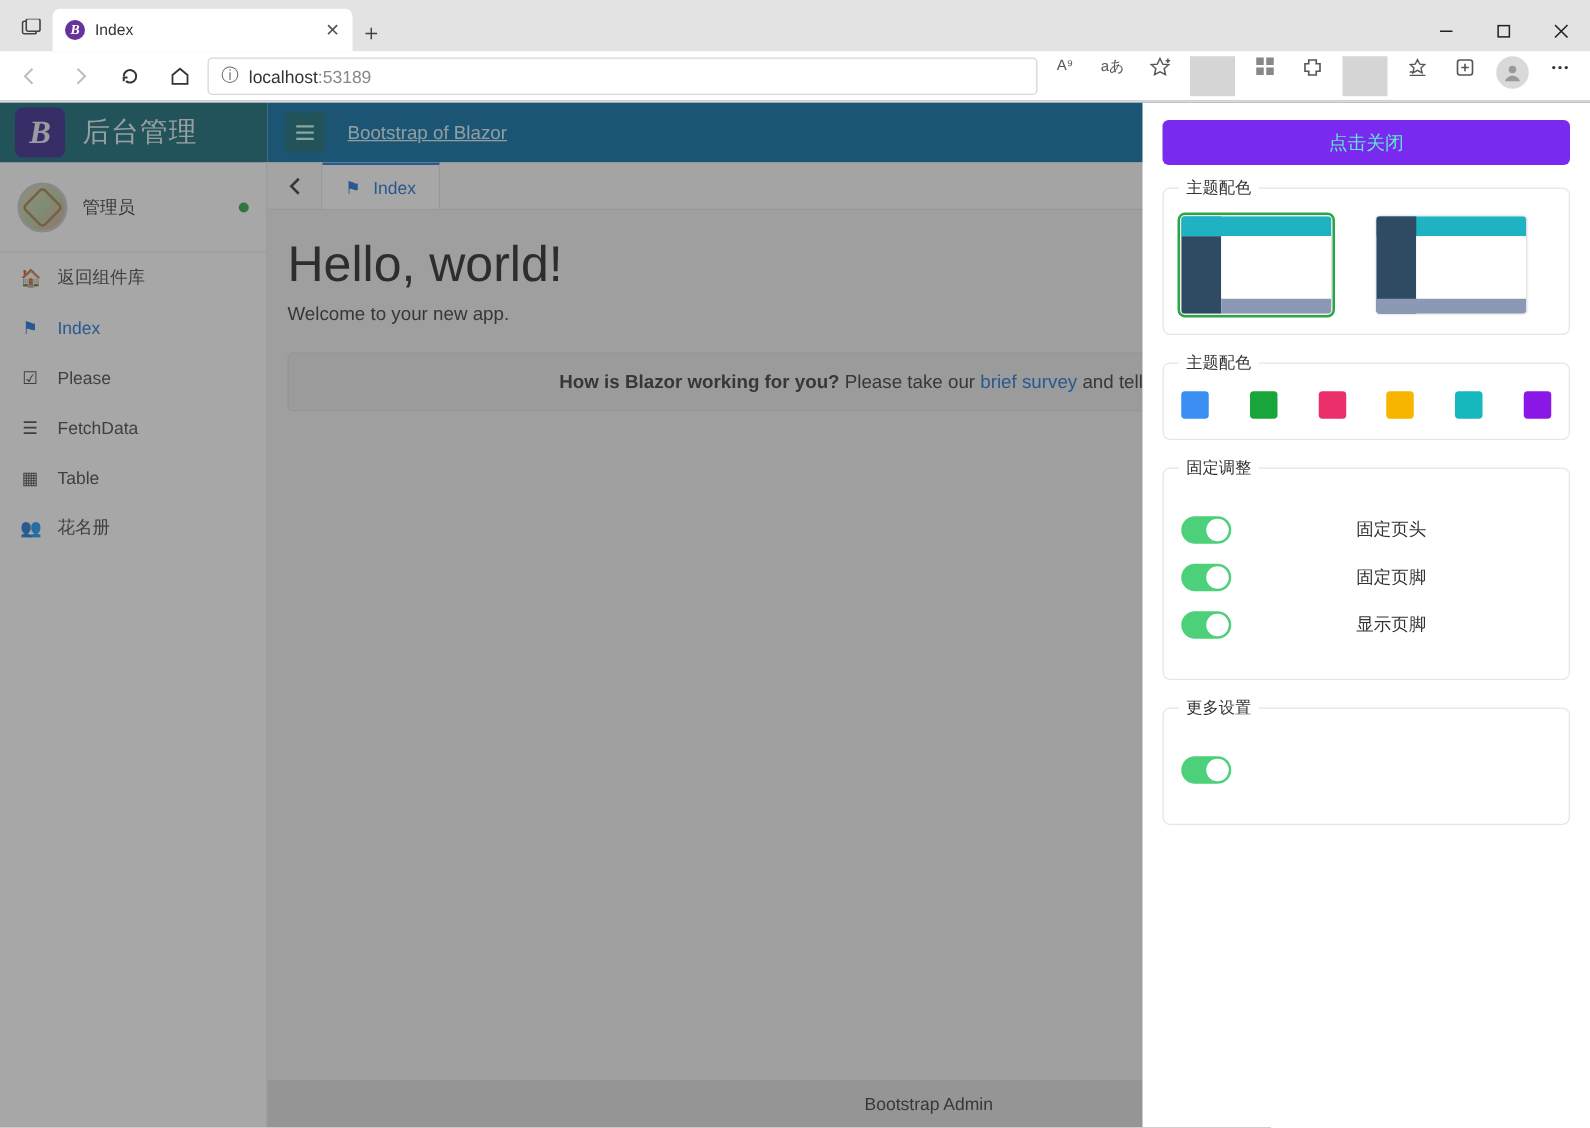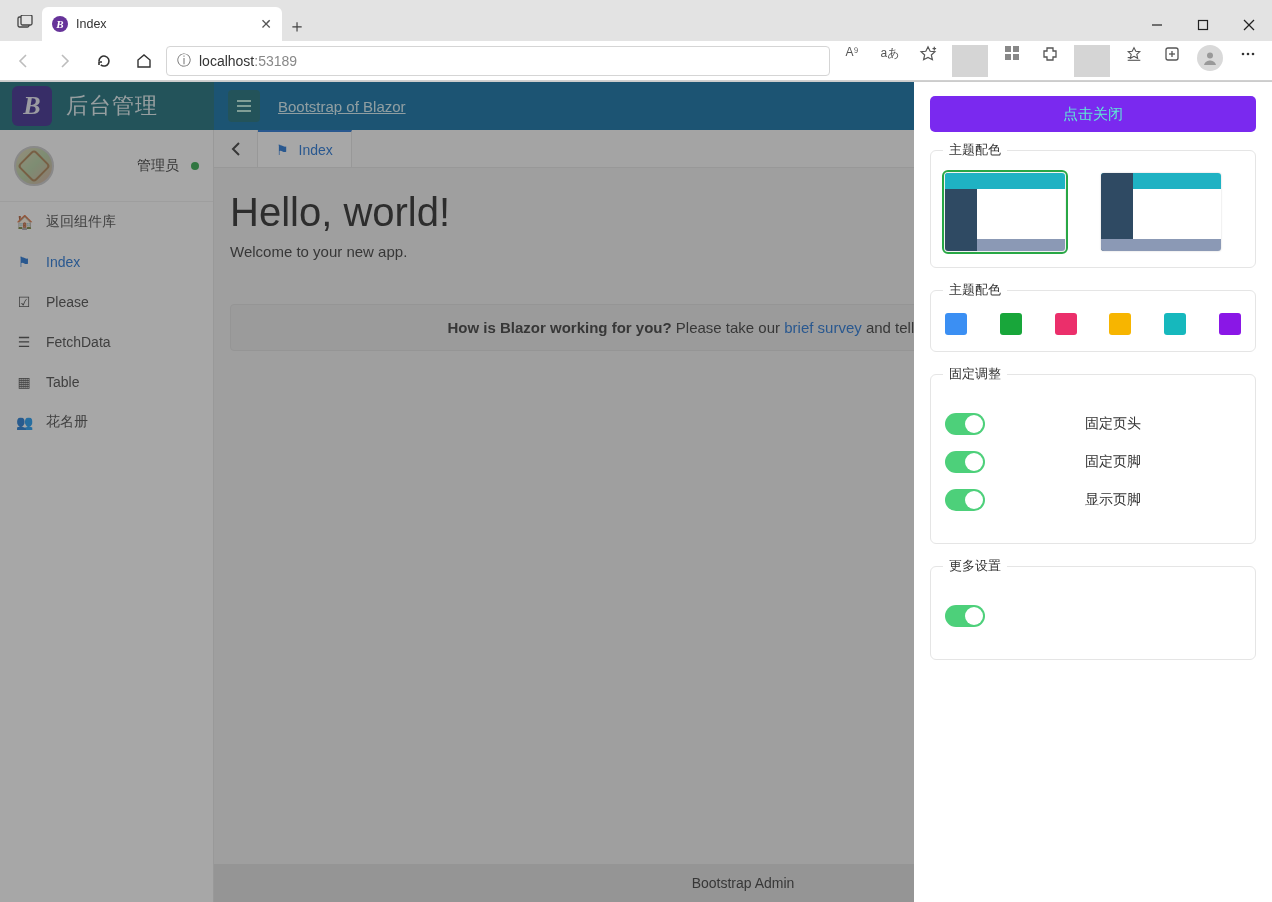--- a/index.html
+++ b/index.html
@@ -37,34 +37,34 @@
 .brand-badge { width:40px; height:40px; background:#33228a; border-radius:6px; display:flex; align-items:center; justify-content:center; font-family:"Times New Roman",serif; font-style:italic; font-weight:bold; font-size:26px; color:#e9e9f5;}
 .brand-title { font-size:22px; font-weight:500; letter-spacing:1px; color:#e2f0f3; }
 .main-top { flex:1; background:#0369a1; display:flex; align-items:center; padding:0 14px; gap:18px; color:#d5eff5;text-decoration:underline; }
 .hambtn{ width:32px;height:32px;border-radius:4px;background:#0f6674;display:flex;align-items:center;justify-content:center;}
 .main-top-title{ font-size:15px;}
 
 .sidebar { position:absolute; left:0; top:48px; bottom:0; width:214px; background:#fff; border-right:1px solid #e6e6e6; }
 .user-row { height:72px; display:flex; align-items:center; padding:0 14px; gap:12px; border-bottom:1px solid #eee;}
 .user-avatar { width:40px;height:40px;border-radius:50%;border:2px solid #c8c8c8; background:linear-gradient(135deg,#e0d0b0,#b4cfa0,#d8a898); position:relative; overflow:hidden;}
 .user-avatar::after{content:"";position:absolute;inset:6px;border:2px solid #a87c4c;border-radius:4px;transform:rotate(45deg);}
-.user-name { flex:1; color:#333;text-align:right; }
+.user-name { flex:1; color:#333; }
 .online{ width:8px;height:8px;border-radius:50%; background:#28a745;}
 
 .side-item{ height:40px; display:flex; align-items:center; padding:0 16px; gap:14px; color:#444; cursor:pointer;}
 .side-item.active{ color:#1a6fd4;}
 .side-ico{ width:16px; text-align:center;}
 
 .content { position:absolute; left:214px; right:0; top:48px; bottom:38px;  background:#f0f0f0; }
 .tabsrow { height:38px; background:#fafafa; border-bottom:1px solid #e3e3e3; display:flex;}
 .tabback{ width:44px; display:flex;align-items:center;justify-content:center;color:#333;border-right:1px solid #e3e3e3;}
 .open-tab{ height:100%; display:flex;align-items:center;padding:0 18px;gap:10px;color:#1a6fd4;border-right:1px solid #e3e3e3; border-top:2px solid #1a6fd4; background:#fff;}
 .page-body{ padding:22px 16px;}
 .page-body h1{ font-size:40px; color:#222; font-weight:500; margin-bottom:8px;}
-.welcome{ color:#333; font-size:15px; margin-bottom:44px;}
+.welcome{ color:#333; font-size:15px; margin-bottom:22px;}
 .survey{ background:#e9e9e9; border:1px solid #dedede; border-radius:4px; padding:14px 18px; color:#333; font-size:15px; text-align:center;}
 .survey .link{ color:#1a6fd4;}
 .footer { position:absolute; left:214px; right:0; bottom:0; height:38px; background:#dedede; display:flex; align-items:center; justify-content:center; color:#333;}
 
 .dim{ position:absolute; inset:0; background:rgba(60,60,60,.45);}
 
 
 .drawer { position:absolute; right:0; top:0; bottom:0; width:358px; background:#fff; padding:14px 16px 0; overflow-y:auto;}
 .close-btn{ width:100%; height:36px; background:#7a29ef; color:#5eead4; border:none; border-radius:5px; font-size:15px; cursor:pointer; margin-bottom:18px;}
 .fieldset{ border:1px solid #e5e5e5; border-radius:6px; padding:22px 14px 16px; margin-bottom:22px; position:relative;}

